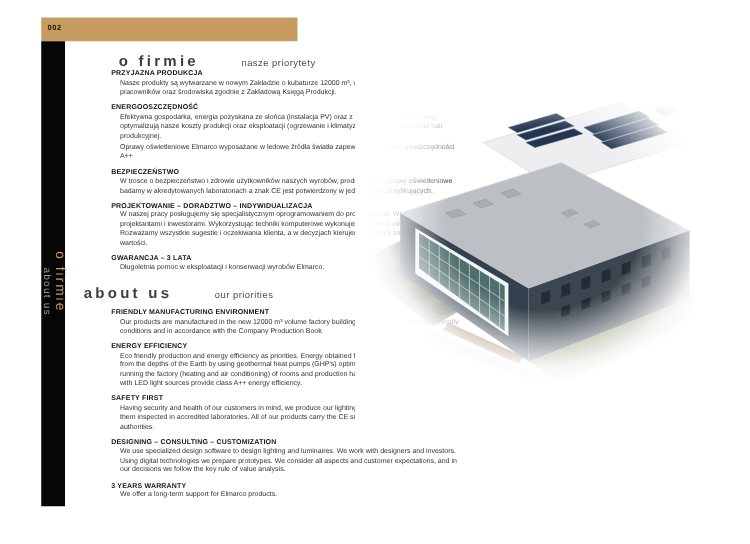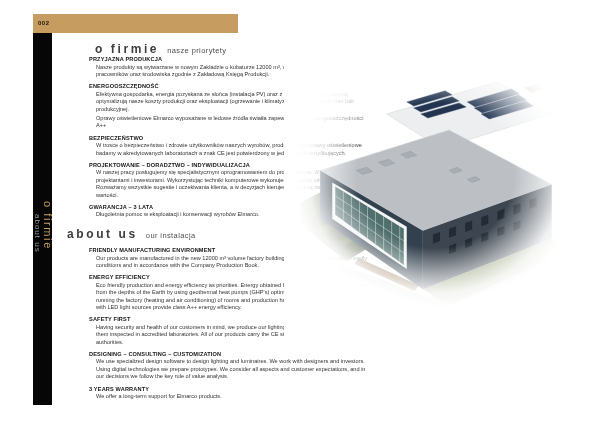--- a/index.html
+++ b/index.html
@@ -15,21 +15,21 @@
   .sidebar{position:absolute;left:33px;top:33px;width:19px;height:372px;background:#060606;}
   .sidebar-inner{writing-mode:vertical-rl;height:100%;padding-top:12px;box-sizing:border-box;
     display:flex;align-items:center;flex-direction:column;}
   .side-title{color:#c69c60;font-size:11px;letter-spacing:1.6px;}
   .side-sub{color:#9b9b9b;font-size:8px;letter-spacing:1px;margin-top:16px;}
   
   .hdr{position:absolute;display:flex;align-items:baseline;gap:8px;}
   .hdr-pl{left:95px;top:42px;}
   .hdr-en{left:67px;top:227px;}
   .hdr-title{font-size:12px;letter-spacing:2.6px;color:#3d3d3d;font-weight:600;}
-  .hdr-sub{font-size:7.5px;color:#4c4c4c;letter-spacing:.4px;}
+  .hdr-sub{font-size:7.5px;color:#4c4c4c;letter-spacing:.4px;margin-left:26px;}
   
   .col{position:absolute;width:284px;}
   .col-pl{left:89px;top:56px;}
   .col-en{left:89px;top:247px;}
   .sec{margin-bottom:5px;}
   .sec-h{font-size:5.6px;font-weight:bold;color:#141414;letter-spacing:.15px;margin-bottom:1.5px;}
   .sec-b{font-size:5.6px;line-height:1.32;color:#333;margin-left:7px;}
   .sec-b + .sec-b{margin-top:2px;}
   
   .photo{position:absolute;left:298px;top:50px;width:287px;height:275px;}
@@ -79,21 +79,21 @@
     <div class="sec-b">W naszej pracy posługujemy się specjalistycznym oprogramowaniem do projektowania. Współpracujemy z projektantami i inwestorami. Wykorzystując techniki komputerowe wykonujemy projekty oświetlenia oraz opraw. Rozważamy wszystkie sugestie i oczekiwania klienta, a w decyzjach kierujemy się złotą zasadą analizy wartości.</div>
   </div>
   <div class="sec">
     <div class="sec-h">GWARANCJA – 3 LATA</div>
     <div class="sec-b">Długoletnia pomoc w eksploatacji i konserwacji wyrobów Elmarco.</div>
   </div>
 </div>
 
 <div class="hdr hdr-en">
   <span class="hdr-title">about us</span>
-  <span class="hdr-sub">our instalacja</span>
+  <span class="hdr-sub">our priorities</span>
 </div>
 
 <div class="col col-en">
   <div class="sec">
     <div class="sec-h">FRIENDLY MANUFACTURING ENVIRONMENT</div>
     <div class="sec-b">Our products are manufactured in the new 12000 m³ volume factory building, in environment and staff friendly conditions and in accordance with the Company Production Book.</div>
   </div>
   <div class="sec">
     <div class="sec-h">ENERGY EFFICIENCY</div>
     <div class="sec-b">Eco friendly production and energy efficiency as priorities. Energy obtained from the Sun (PV installation) and from the depths of the Earth by using geothermal heat pumps (GHP's) optimise our costs of production and running the factory (heating and air conditioning) of rooms and production hall. Elmarco luminaires equipped with LED light sources provide class A++ energy efficiency.</div>

